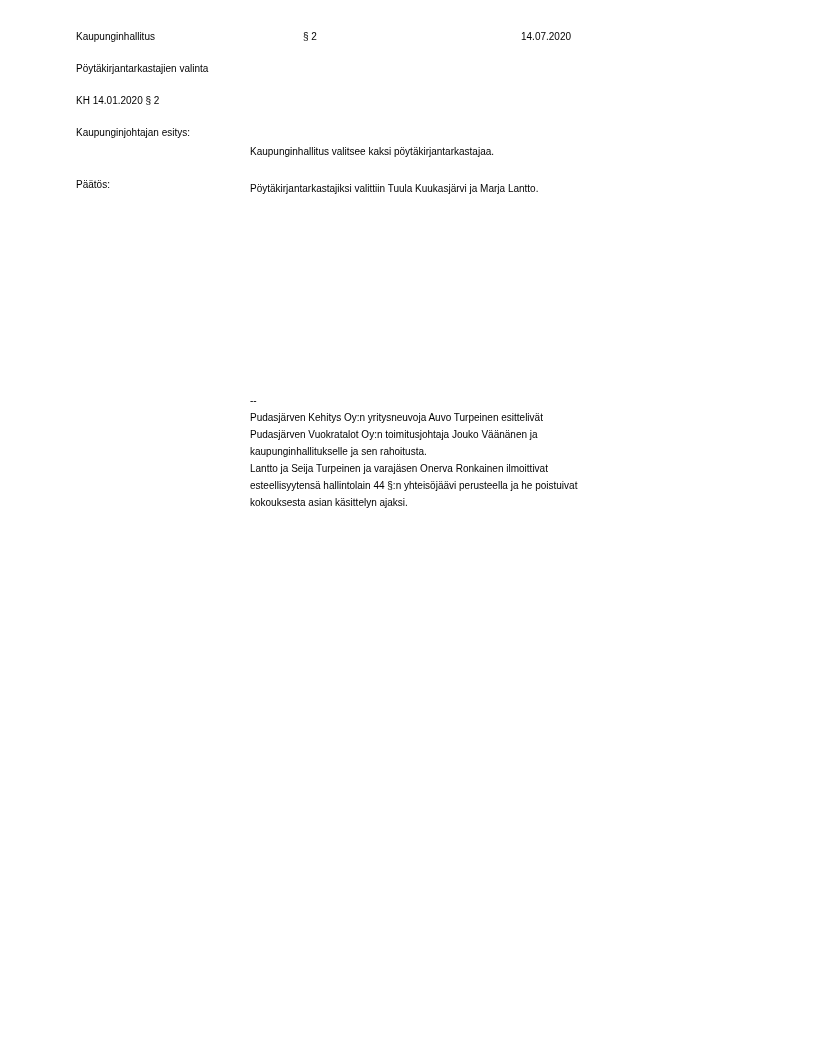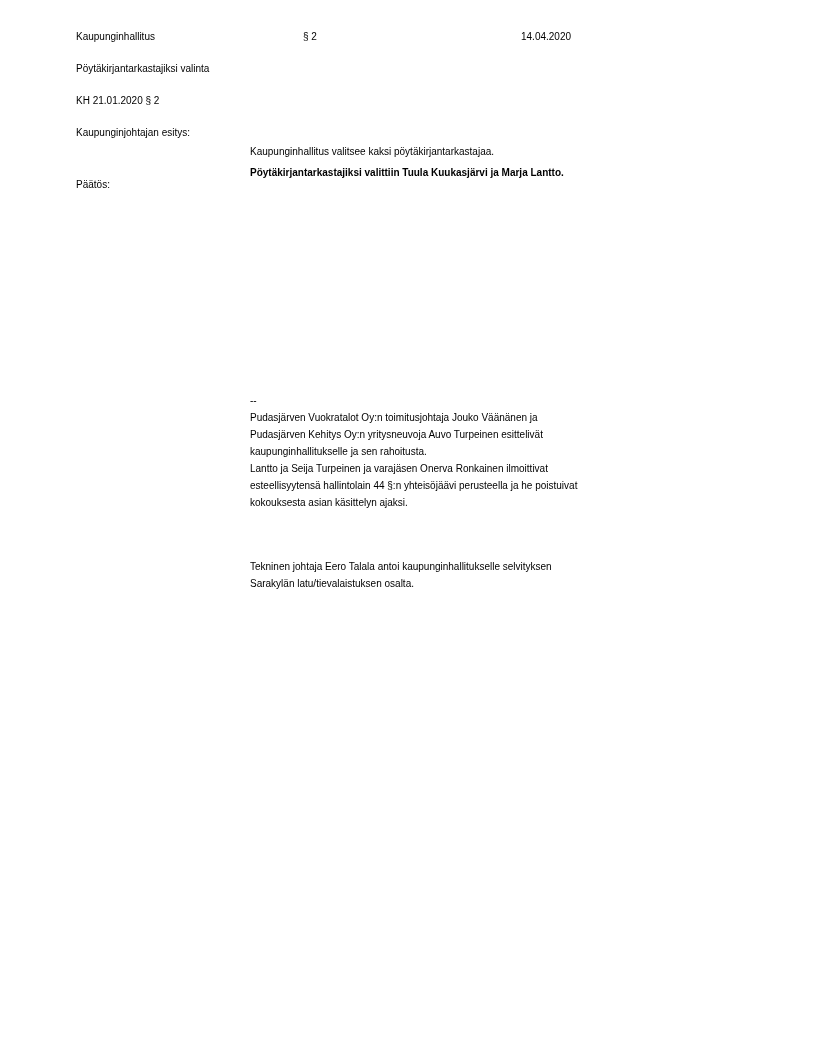--- a/index.html
+++ b/index.html
@@ -33,51 +33,47 @@
   }
   
   .hdr-org      { left: 76px;  top: 4px; }
   .hdr-section  { left: 303px; top: 4px; }
   .hdr-date     { left: 521px; top: 4px; }
   .doc-title    { left: 76px;  top: 36px; }
   .doc-ref      { left: 76px;  top: 68px; }
   .prop-label   { left: 76px;  top: 100px; text-align: right; }
   .prop-text    { left: 250px; top: 119px; }
   .dec-label    { left: 76px;  top: 152px; }
-  .dec-text     { left: 250px; top: 140px; font-weight: bold; }
+  .dec-text     { left: 250px; top: 156px; }
   .notes-block  { left: 250px; top: 368px; width: 500px; }
   .stmt-block   { left: 250px; top: 534px; width: 500px; }
 </style>
 </head>
 <body>
 
 <div class="page">
 
   <div class="abs hdr-org">Kaupunginhallitus</div>
   <div class="abs hdr-section">§ 2</div>
-  <div class="abs hdr-date">14.04.2020</div>
+  <div class="abs hdr-date">14.07.2020</div>
 
-  <div class="abs doc-title">Pöytäkirjantarkastajiksi valinta</div>
+  <div class="abs doc-title">Pöytäkirjantarkastajien valinta</div>
 
-  <div class="abs doc-ref">KH 21.01.2020 § 2</div>
+  <div class="abs doc-ref">KH 14.01.2020 § 2</div>
 
   <div class="abs prop-label">Kaupunginjohtajan esitys:</div>
   <div class="abs prop-text">Kaupunginhallitus valitsee kaksi pöytäkirjantarkastajaa.</div>
 
   <div class="abs dec-label">Päätös:</div>
   <div class="abs dec-text">Pöytäkirjantarkastajiksi valittiin Tuula Kuukasjärvi ja Marja Lantto.</div>
 
   <div class="line-block notes-block">
       <div class="doc-line">--</div>
+      <div class="doc-line">Pudasjärven Kehitys Oy:n yritysneuvoja Auvo Turpeinen esittelivät</div>
       <div class="doc-line">Pudasjärven Vuokratalot Oy:n toimitusjohtaja Jouko Väänänen ja</div>
-      <div class="doc-line">Pudasjärven Kehitys Oy:n yritysneuvoja Auvo Turpeinen esittelivät</div>
       <div class="doc-line">kaupunginhallitukselle ja sen rahoitusta.</div>
       <div class="doc-line">Lantto ja Seija Turpeinen ja varajäsen Onerva Ronkainen ilmoittivat</div>
       <div class="doc-line">esteellisyytensä hallintolain 44 §:n yhteisöjäävi perusteella ja he poistuivat</div>
       <div class="doc-line">kokouksesta asian käsittelyn ajaksi.</div>
     </div>
 
-  <div class="line-block stmt-block">
-      <div class="doc-line">Tekninen johtaja Eero Talala antoi kaupunginhallitukselle selvityksen</div>
-      <div class="doc-line">Sarakylän latu/tievalaistuksen osalta.</div>
-    </div>
 
 </div>
 
 </body></html>

